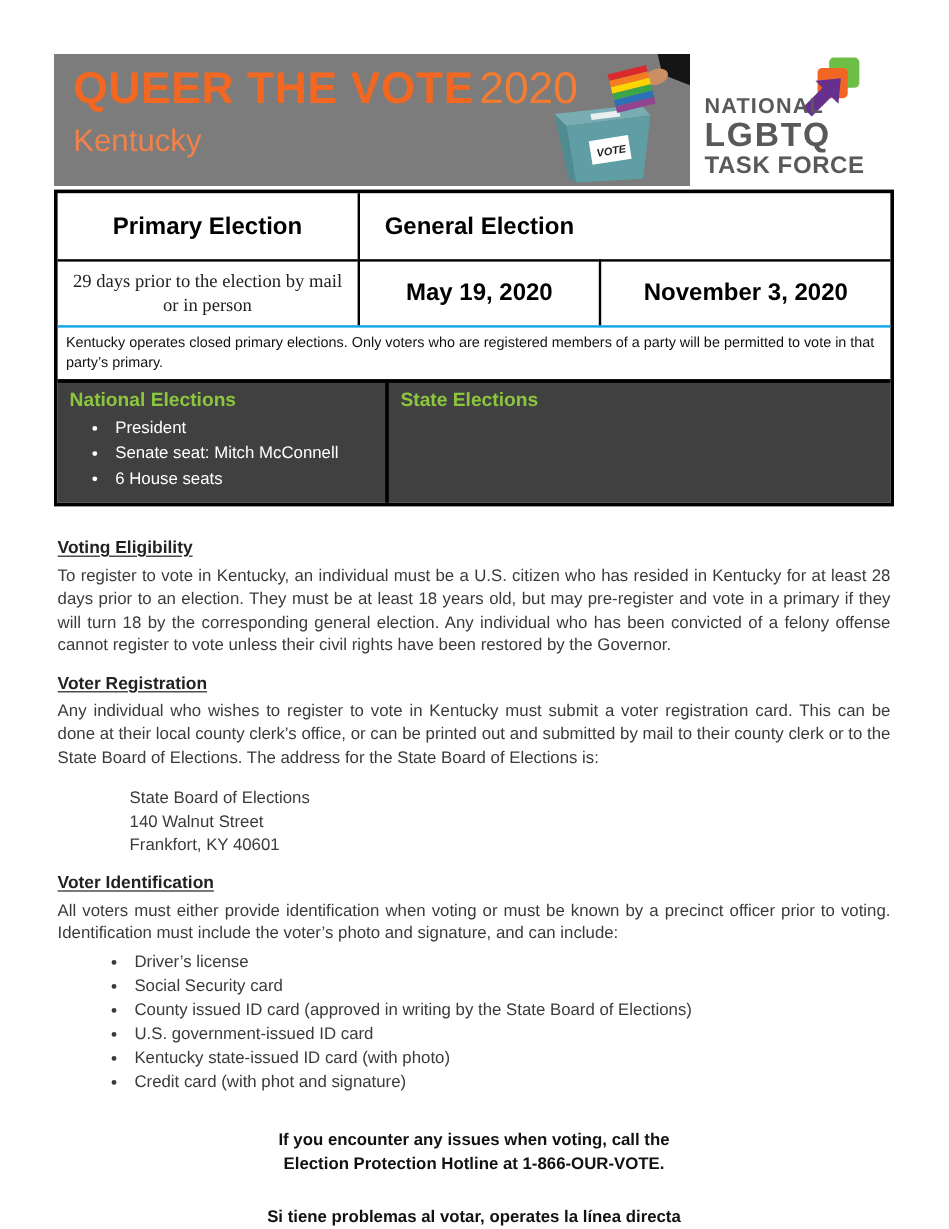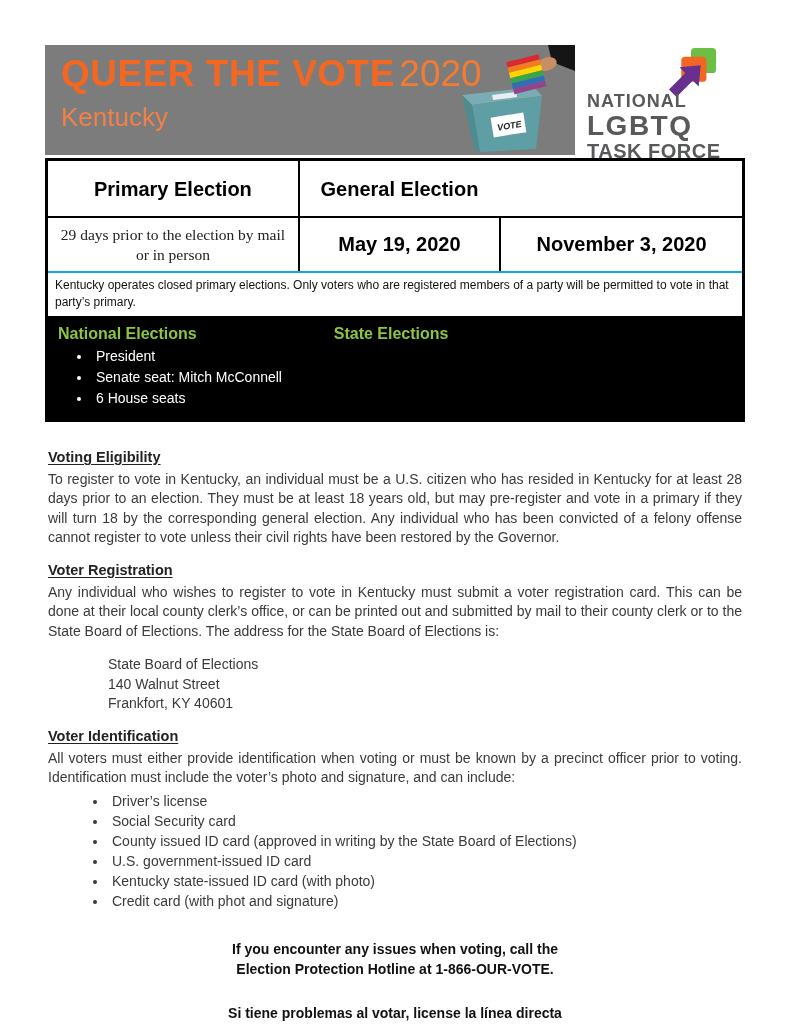--- a/index.html
+++ b/index.html
@@ -21,42 +21,42 @@
   }
   .banner-text { position:absolute; left:16px; top:10px; }
   .title-line { white-space:nowrap; line-height:1.05; }
   .title-main { font-size:37px; font-weight:700; letter-spacing:0.5px; color:#f26722; }
   .title-year { font-size:37px; font-weight:400; color:#f37b32; }
   .subtitle { font-size:26px; font-weight:400; color:#f08148; margin-top:8px; }
   .ballot-art { position:absolute; right:0; top:0; }
 
   .logo-box { position:relative; width:170px; height:110px; background:#fff; flex:none; }
   .logo-mark { position:absolute; top:2px; right:26px; width:58px; height:58px; }
-  .logo-text { position:absolute; left:12px; top:47px; color:#58595b; }
+  .logo-text { position:absolute; left:12px; top:34px; color:#58595b; }
   .logo-l1 { font-size:18px; font-weight:700; letter-spacing:1px; line-height:1.1; }
   .logo-l2 { font-size:28px; font-weight:700; letter-spacing:1.5px; line-height:1.0; }
   .logo-l3 { font-size:20px; font-weight:700; letter-spacing:0.5px; line-height:1.15; }
 
   
   .info-table { border:3px solid #000; color:#000; }
   .t-row { display:grid; grid-template-columns:36% 29% 35%; }
   .t-cell { display:flex; align-items:center; justify-content:center; text-align:center; padding:6px 8px; }
   .t-cell + .t-cell { border-left:2px solid #000; }
   .t-head .t-cell { font-size:20px; font-weight:700; line-height:1.2; min-height:55px; }
   .t-head .head-constrain { display:block; max-width:180px; margin:0 auto; }
   .t-dates .t-cell { border-top:2px solid #000; min-height:55px; }
   .deadline-cell { font-size:15.5px; font-weight:400; color:#222; line-height:1.25;font-family:Liberation Serif, serif; }
   .date-cell { font-size:20px; font-weight:700; }
   .t-note {
     border-top:2px solid #0ea5e9;
     font-size:12px; line-height:1.45; padding:4px 7px; color:#111;
   }
   .purple-row {
     display:grid; grid-template-columns:39.3% 60.7%;
-    border-top:3px solid #000; background:#000000;
+    border-top:3px solid #000; background:#404040;
   }
   .purple-cell { padding:5px 4px 10px 10px; min-height:90px; }
   .purple-cell + .purple-cell { border-left:3px solid #000; }
   .panel-title { color:#8cc63f; font-size:16px; font-weight:700; line-height:1.2; }
   .panel-list { margin-top:3px; padding-left:34px; color:#fff; }
   .panel-list li { font-size:14px; line-height:1.5; padding-left:4px; }
 
   
   .sections { margin-top:27px; padding:0 3px; }
   .section { margin-bottom:14px; }
@@ -198,18 +198,18 @@
       </ul>
     </div>
   </div>
 
   <div class="footer">
     <div class="para">
       <span class="line">If you encounter any issues when voting, call the</span>
       <span class="line">Election Protection Hotline at 1-866-OUR-VOTE.</span>
     </div>
     <div class="para">
-      <span class="line">Si tiene problemas al votar, license la línea directa</span>
+      <span class="line">Si tiene problemas al votar, operates la línea directa</span>
       <span class="line">para la protección del votante al 1-888-VE-Y-VOTA.</span>
     </div>
   </div>
 
 </div>
 
 </body></html>

